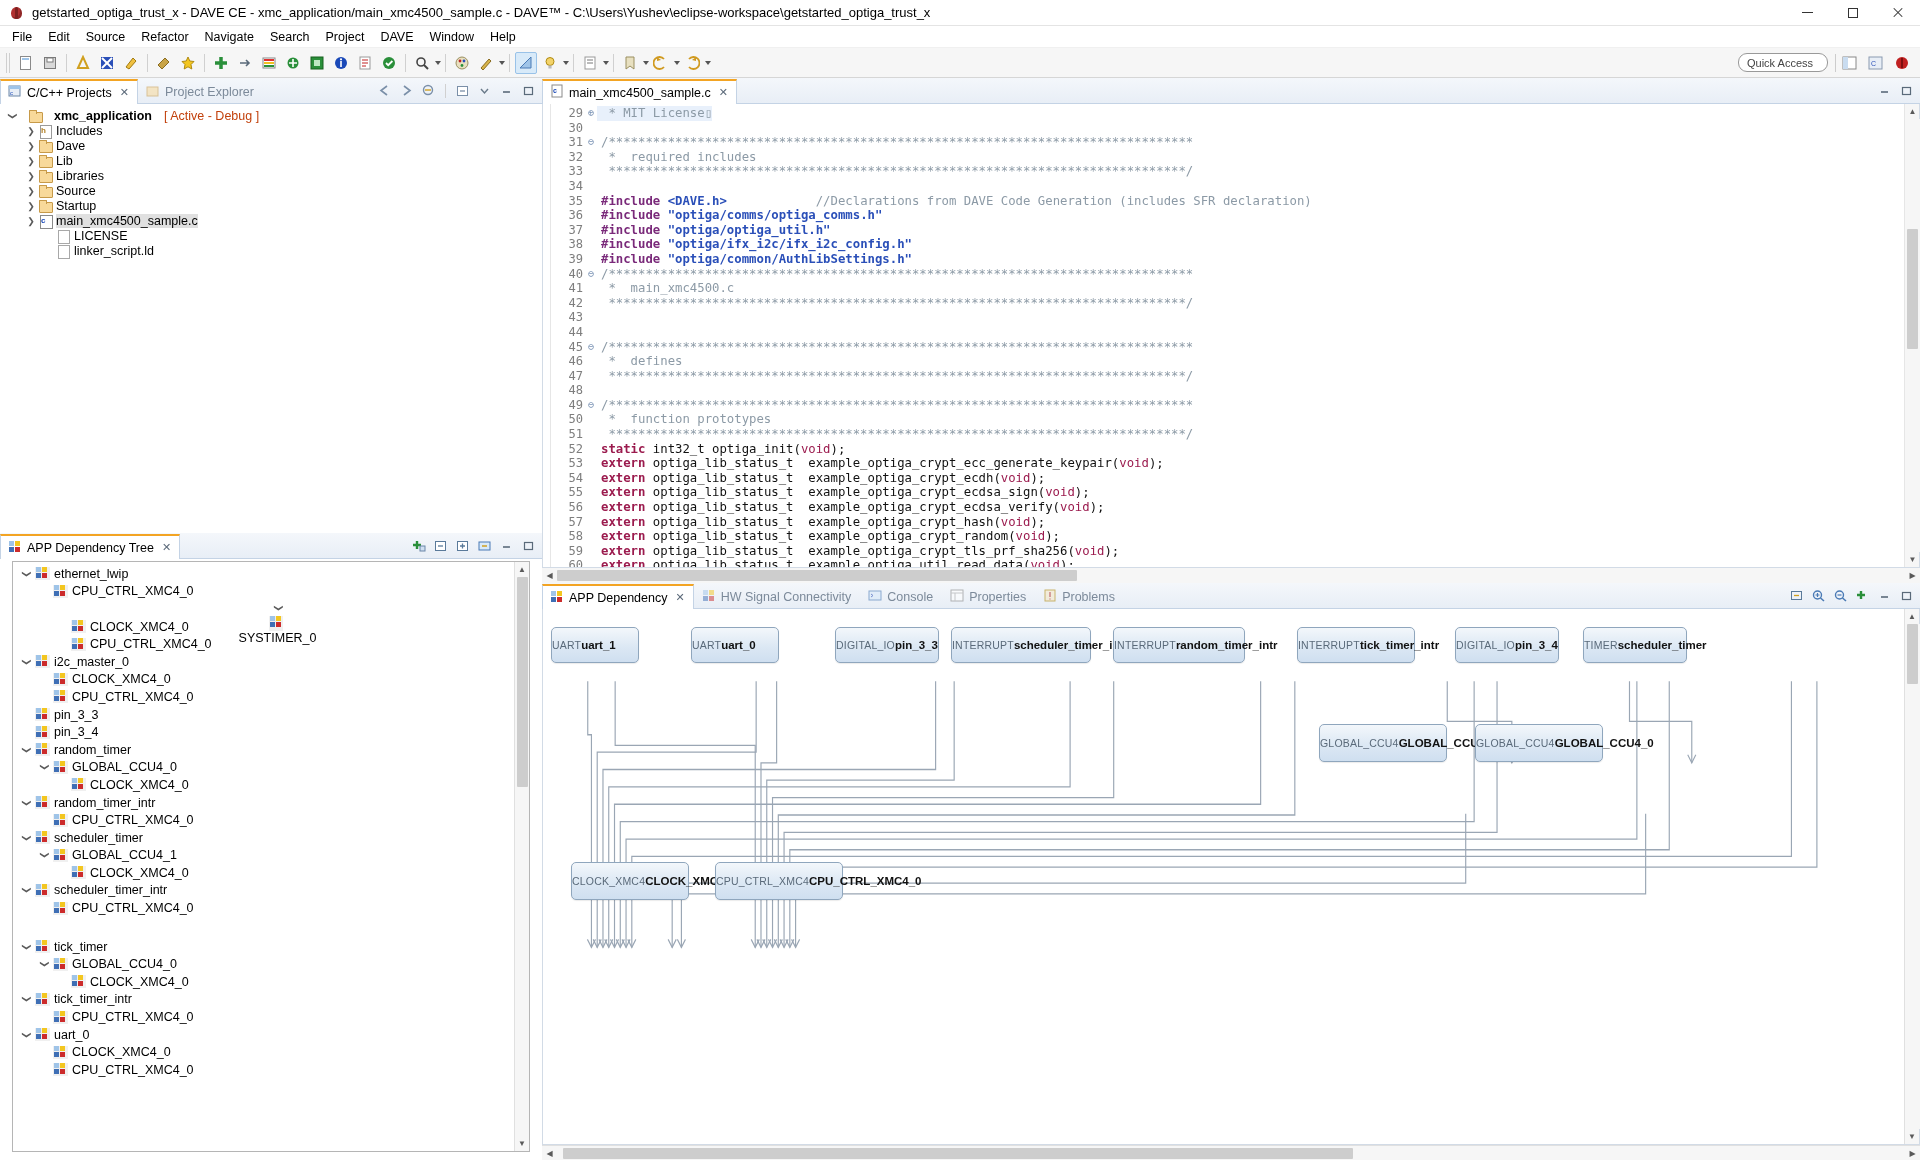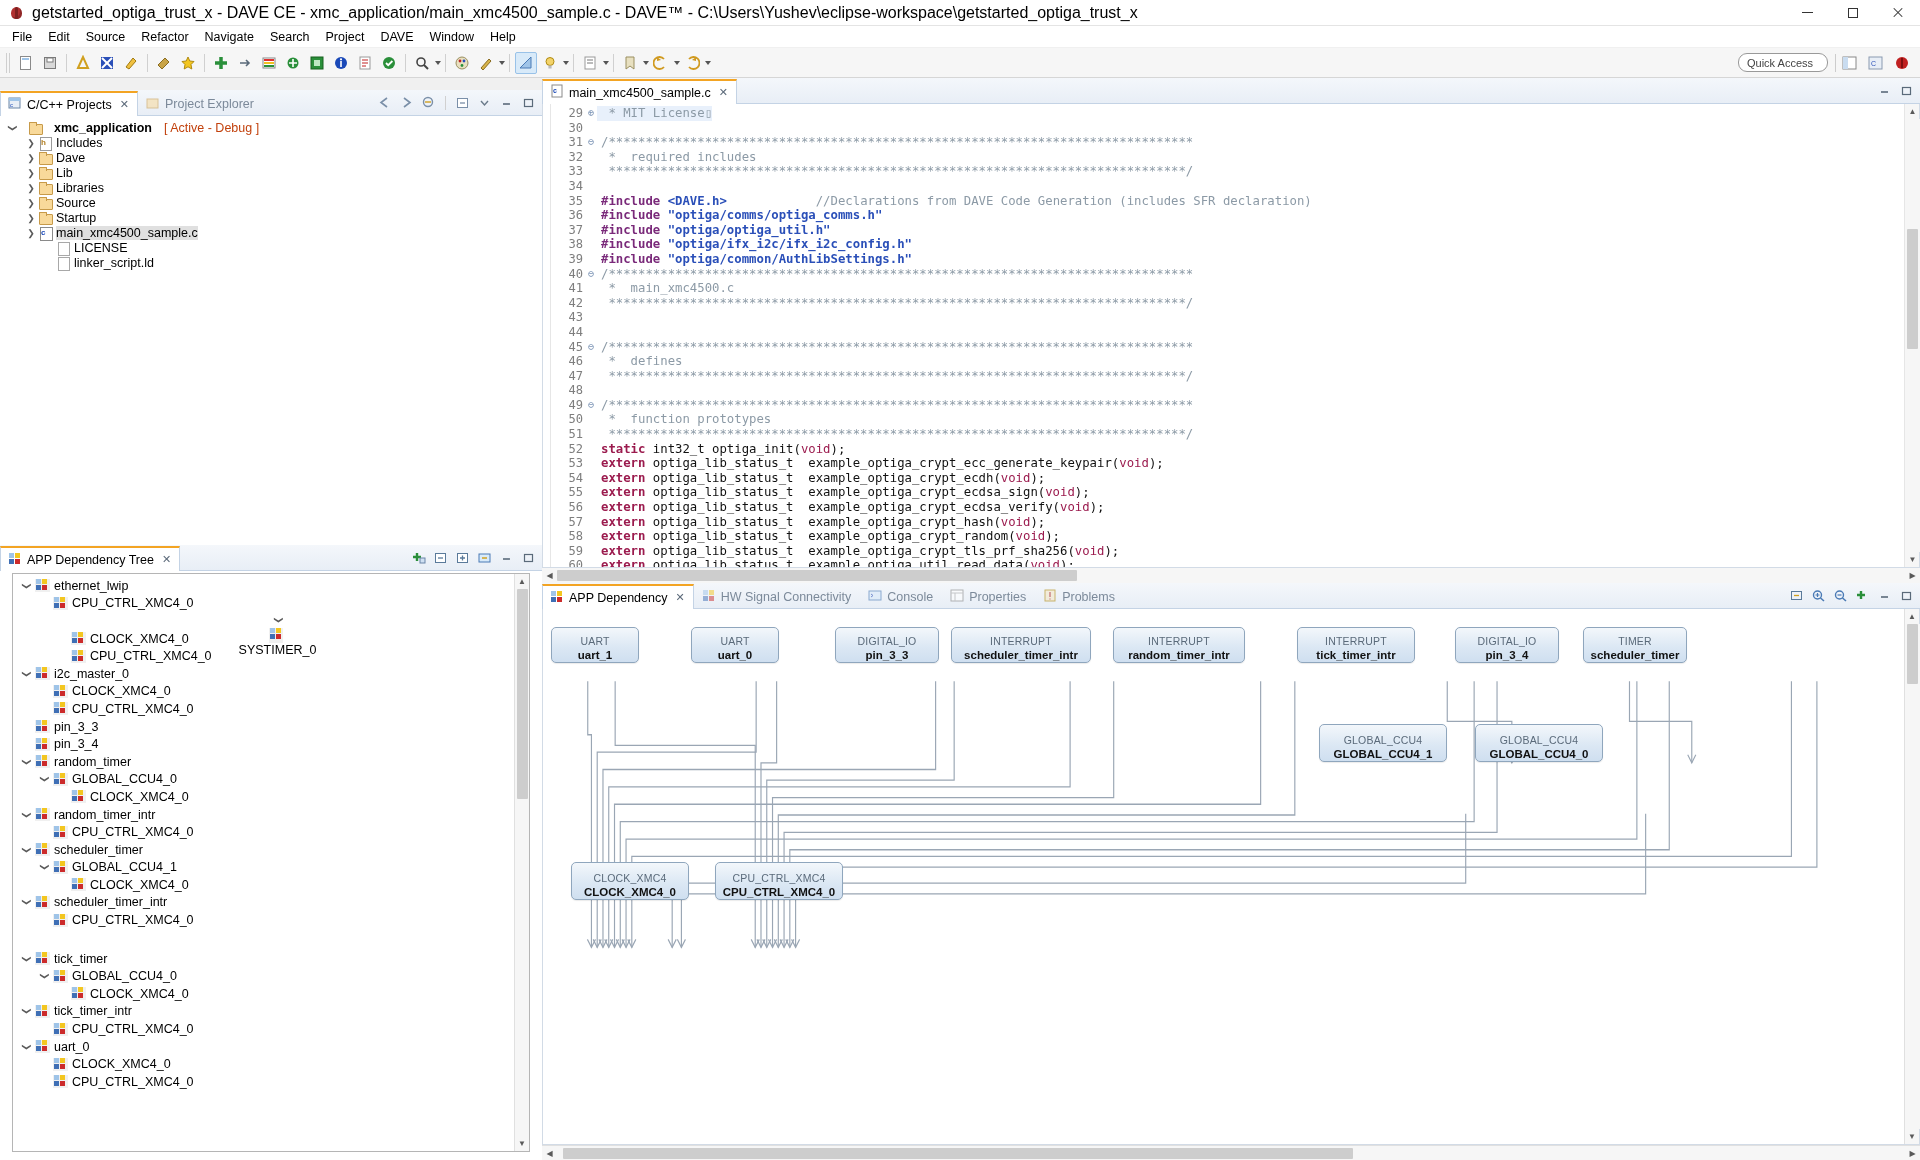--- a/index.html
+++ b/index.html
@@ -25,21 +25,21 @@
   .titlebar .tb-icon { width: 18px; height: 16px; margin-right: 6px; position: relative; }
   .titlebar .tb-icon .bug {
     position:absolute; left:3px; top:2px; width:11px; height:12px;
     background:#b03030; border-radius:50% 50% 45% 45%;
     box-shadow: inset -2px -2px 0 rgba(0,0,0,.18);
   }
   .titlebar .tb-icon .bug:after{
     content:""; position:absolute; left:4px; top:0; width:3px; height:12px; background:#7d1f1f; border-radius:2px;
   }
   .titlebar .tb-title {
-    font-size: 16px; color: #000; white-space: nowrap; flex: 1;
+    font-size: 13px; color: #000; white-space: nowrap; flex: 1;
   }
   .winbtns { display:flex; height:26px; }
   .winbtn {
     width: 45px; height: 26px; display:flex; align-items:center; justify-content:center;
     color:#333; font-size: 13px;
   }
   .wb-min { width:11px; height:1px; background:#333; }
   .wb-max { width:10px; height:10px; border:1px solid #333; }
   .wb-close { width:12px; height:12px; position:relative; }
   .wb-close:before,.wb-close:after{
@@ -237,21 +237,21 @@
   .code-hscroll{ height:15px; background:#f6f6f6; display:flex; align-items:center;}
 
   
   .bottom-view { flex:1; display:flex; flex-direction:column; min-height:0; }
   .graph-body{ flex:1; display:flex; min-height:0; background:#fff; border:1px solid #d2dbe6; border-top:none; }
   .graph-canvas{ flex:1; position:relative; overflow:hidden; background:#fff; min-width:0;}
   .gnode{
     position:absolute;
     border:1px solid #8fa6bd; border-radius:5px;
     background:linear-gradient(to bottom,#f3f7fb 0%,#dce8f4 55%,#cfdff0 100%);
-    display:flex; flex-direction:column; align-items:center; justify-content:flex-end;
+    display:flex; flex-direction:row; align-items:center; justify-content:flex-start;
     font-size:11px; color:#1a1a1a;
     box-shadow:0 1px 1px rgba(0,0,0,.08);
   }
   .gnode .gtype{ font-size:10.5px; color:#5a6a7a; letter-spacing:.2px; line-height:13px;}
   .gnode .gname{ font-size:11.5px; color:#111; font-weight:bold; line-height:14px;}
   .graph-svg{ position:absolute; left:0; top:0; width:100%; height:100%; pointer-events:none;}
 
   
   .statusbar{
     height:28px; min-height:28px; display:flex; align-items:center;
@@ -480,21 +480,21 @@
             <path d="M9 3 v10" stroke="#7d1010" stroke-width="2"></path>
           </svg>
       </div>
     </div>
   </div>
 
   <div class="main">
 
     <div class="left-col">
 
-      <div class="view" style="height:455px;margin-top:12px;">
+      <div class="view" style="height:455px;">
         <div class="view-tabs">
           <div class="vtab sel">
             <span>
               <svg width="14" height="14">
                   <rect x="1" y="2" width="11" height="10" fill="#e8eef6" stroke="#6a86a8"></rect>
                   <rect x="1" y="2" width="11" height="3" fill="#9fc4e8"></rect>
                   <text x="2" y="11" font-size="6" fill="#1a49b8">c</text>
                 </svg>
             </span>
             <span>C/C++ Projects</span>

